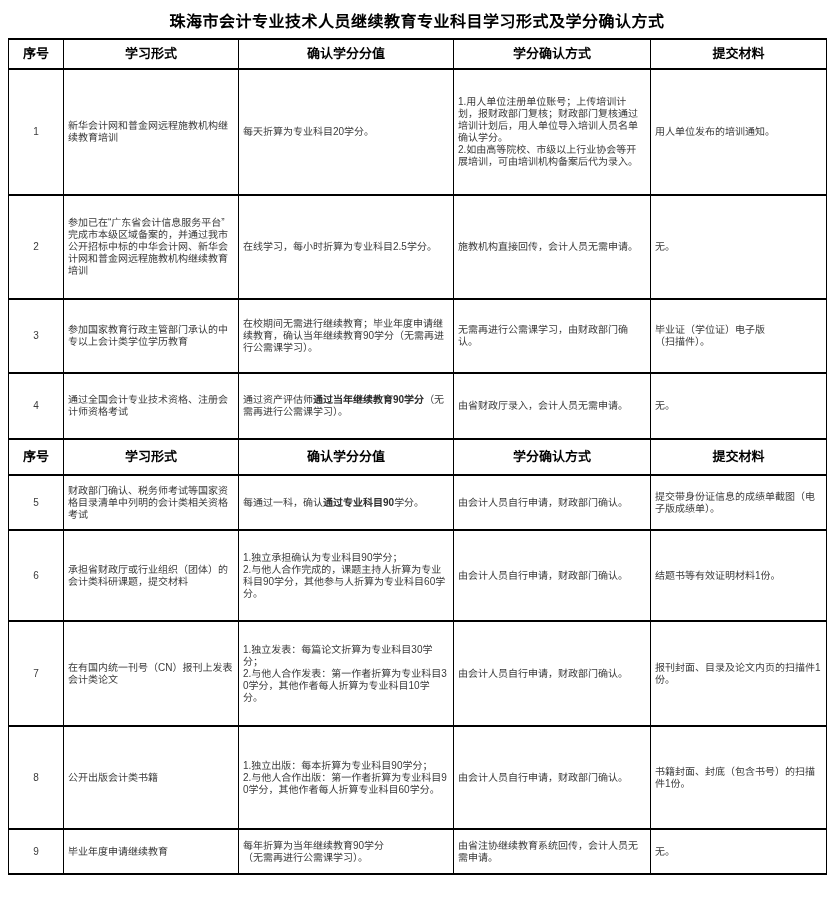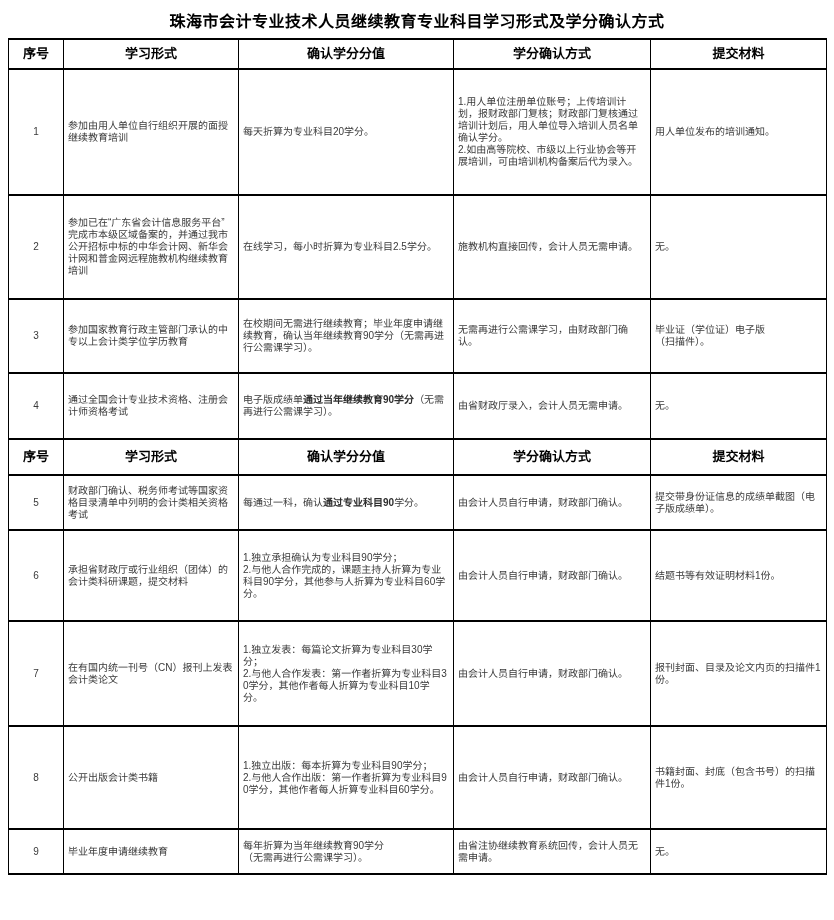--- a/index.html
+++ b/index.html
@@ -88,21 +88,21 @@
     <tbody>
         <tr>
           <th>序号</th>
           <th>学习形式</th>
           <th>确认学分分值</th>
           <th>学分确认方式</th>
           <th>提交材料</th>
         </tr>
         <tr>
           <td class="c-no"><span>1</span></td>
-          <td class="c-form"><span>参加由用人单位自行组织开展的面授继续教育培训</span></td>
+          <td class="c-form"><span>新华会计网和普金网远程施教机构继续教育培训</span></td>
           <td class="c-value"><span>每天折算为专业科目20学分。</span></td>
           <td class="c-method"><span>1.用人单位注册单位账号；上传培训计划，报财政部门复核；财政部门复核通过培训计划后，用人单位导入培训人员名单确认学分。
 2.如由高等院校、市级以上行业协会等开展培训，可由培训机构备案后代为录入。</span></td>
           <td class="c-material"><span>用人单位发布的培训通知。</span></td>
         </tr>
         <tr>
           <td class="c-no"><span>2</span></td>
           <td class="c-form"><span>参加已在“广东省会计信息服务平台”完成市本级区域备案的，并通过我市公开招标中标的中华会计网、新华会计网和普金网远程施教机构继续教育培训</span></td>
           <td class="c-value"><span>在线学习，每小时折算为专业科目2.5学分。</span></td>
           <td class="c-method"><span>施教机构直接回传，会计人员无需申请。</span></td>
@@ -112,21 +112,21 @@
           <td class="c-no"><span>3</span></td>
           <td class="c-form"><span>参加国家教育行政主管部门承认的中专以上会计类学位学历教育</span></td>
           <td class="c-value"><span>在校期间无需进行继续教育；毕业年度申请继续教育，确认当年继续教育90学分（无需再进行公需课学习）。</span></td>
           <td class="c-method"><span>无需再进行公需课学习，由财政部门确认。</span></td>
           <td class="c-material"><span>毕业证（学位证）电子版
 （扫描件）。</span></td>
         </tr>
         <tr>
           <td class="c-no"><span>4</span></td>
           <td class="c-form"><span>通过全国会计专业技术资格、注册会计师资格考试</span></td>
-          <td class="c-value"><span>电子版成绩单</span><span class="bold">通过当年继续教育90学分</span><span>（无需再进行公需课学习）。</span></td>
+          <td class="c-value"><span>通过资产评估师</span><span class="bold">通过当年继续教育90学分</span><span>（无需再进行公需课学习）。</span></td>
           <td class="c-method"><span>由省财政厅录入，会计人员无需申请。</span></td>
           <td class="c-material"><span>无。</span></td>
         </tr>
         <tr>
           <th>序号</th>
           <th>学习形式</th>
           <th>确认学分分值</th>
           <th>学分确认方式</th>
           <th>提交材料</th>
         </tr>

